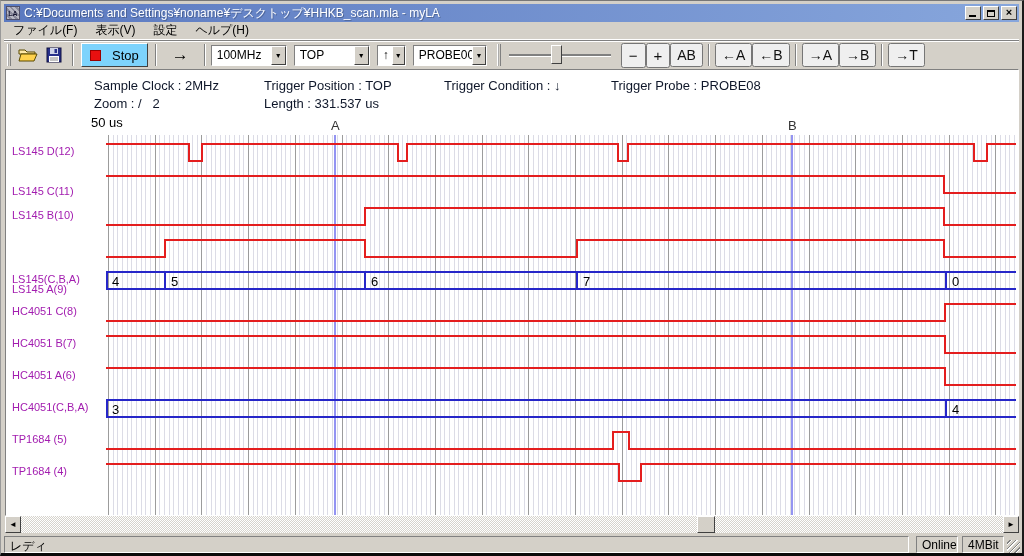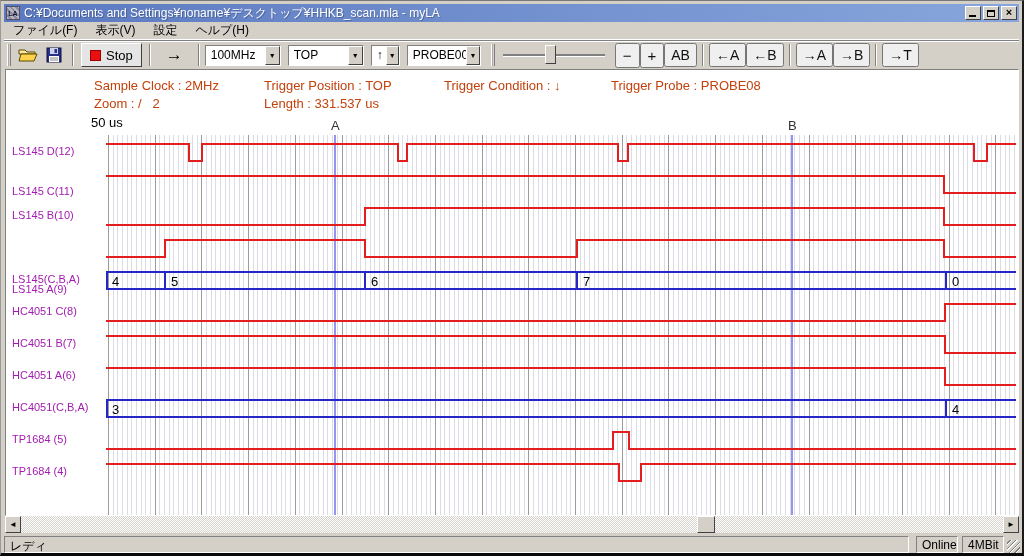--- a/index.html
+++ b/index.html
@@ -47,22 +47,22 @@
     position:absolute; left:3px; top:39px; right:3px; height:29px;
     border-top:1px solid #808080; box-shadow:inset 0 1px 0 #fff;
     display:flex; align-items:center; font-size:13px;
   }
   .thandle { width:4px; height:22px; margin:0 4px 0 3px;
     border-left:2px ridge #fff; border-right:1px solid #808080; }
   .tsep { width:2px; height:22px; margin:0 5px;
     border-left:1px solid #808080; border-right:1px solid #fff; }
   .tool-icon-btn { width:26px; height:24px; display:flex; align-items:center; justify-content:center; }
   .stop-btn {
-    height:24px; padding:0 8px; display:flex; align-items:center; gap:5px;
-    background:#e5e5e5; border:1px solid; border-color:#fff #404040 #404040 #fff;
+    height:24px; padding:0 8px; display:flex; align-items:center; gap:11px;
+    background:#7dd3fc; border:1px solid; border-color:#fff #404040 #404040 #fff;
     font-size:13px; margin:0 2px;
   }
   .stop-square { width:11px; height:11px; background:#e81010; border:1px solid #900; }
   .run-btn { font-size:17px; font-weight:bold; padding:0 10px; color:#000; }
   .combo { display:flex; height:21px; border:1px solid; border-color:#808080 #fff #fff #808080; background:#fff; margin-right:7px; }
   .combo-text { padding:2px 4px 0 5px; font-size:12px; white-space:nowrap; overflow:hidden; }
   .combo-btn { width:15px; background:#d4d0c8; border:1px solid; border-color:#fff #404040 #404040 #fff;
     display:flex; align-items:center; justify-content:center; font-size:7px; color:#000; margin-left:auto; }
   .combo-w1 { width:76px; } .combo-w2 { width:76px; } .combo-w3 { width:29px; } .combo-w4 { width:74px; }
   .slider { position:relative; width:106px; height:22px; margin:0 8px 0 2px; }
@@ -71,21 +71,21 @@
   .slider-thumb { position:absolute; left:44px; top:1px; width:11px; height:19px;
     background:#d4d0c8; border:1px solid; border-color:#fff #404040 #404040 #fff; }
   .t-btn { padding:2px 6px; font-size:15px; color:#111; }
   .t-btn.sm { font-size:14px; padding:2px 5px; }
   
   .main {
     position:absolute; left:4px; top:68px; width:1014px; height:447px;
     background:#fff; border:1px solid; border-color:#808080 #fff #fff #808080;
     overflow:hidden;
   }
-  .info-item { position:absolute; font-size:13px; color:#c2410c; white-space:pre; }
+  .info-item { position:absolute; font-size:13px; color:#0f172a; white-space:pre; }
   .scale-label { position:absolute; left:85px; top:45px; font-size:13px; color:#000; }
   .marker-label { position:absolute; font-size:13px; color:#333; }
   .ch-label { position:absolute; left:6px; width:94px; font-size:11px; color:#a21caf; white-space:nowrap; }
   #plot { position:absolute; left:100px; top:62px; }
   
   .hscroll {
     position:absolute; left:4px; top:515px; width:1014px; height:17px;
     background:#ece9e2;
     background-image:repeating-conic-gradient(#fff 0 25%, #d6d3cc 0 50%);
     background-size:2px 2px;

